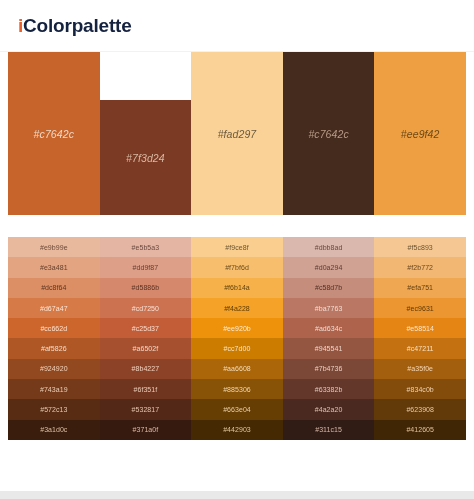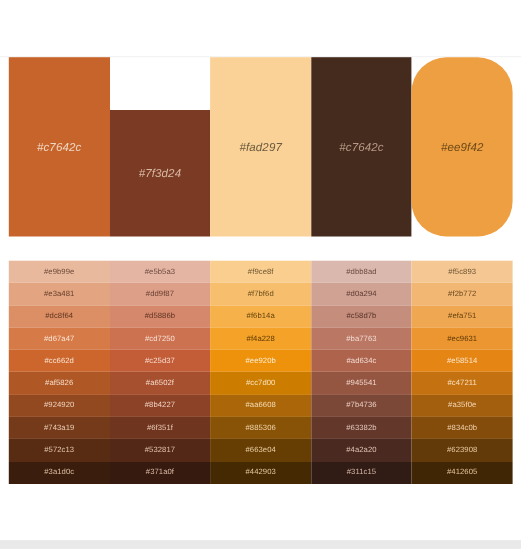--- a/index.html
+++ b/index.html
@@ -103,36 +103,37 @@
     right: 0;
     bottom: 0;
     height: 8px;
     background: #e9e9e9;
   }
 </style>
 </head>
 <body>
 
 <div class="header">
+  <div class="logo"><span class="logo-i">i</span><span class="logo-rest">Colorpalette</span></div>
 </div>
 
 <div class="main-swatches">
     <div class="main-swatch" style="background: rgb(199, 100, 44);">
       <span class="code" style="color: rgb(240, 216, 196);">#c7642c</span>
     </div>
     <div class="main-swatch" style="background: rgb(123, 58, 35); margin-top: 48px;">
       <span class="code" style="color: rgb(216, 185, 164);">#7f3d24</span>
     </div>
     <div class="main-swatch" style="background: rgb(250, 210, 151); justify-content: center;">
       <span class="code" style="color: rgb(107, 90, 61);">#fad297</span>
     </div>
     <div class="main-swatch" style="background: rgb(69, 43, 30);">
       <span class="code" style="color: rgb(183, 154, 134);">#c7642c</span>
     </div>
-    <div class="main-swatch" style="background: rgb(238, 159, 66); border-radius: 32px;">
+    <div class="main-swatch" style="background: rgb(238, 159, 66);">
       <span class="code" style="color: rgb(110, 74, 22);">#ee9f42</span>
     </div>
   </div>
 
 <div class="spacer"></div>
 
 <div class="grid-wrap">
   <table class="grid">
     <tbody>
         <tr>

